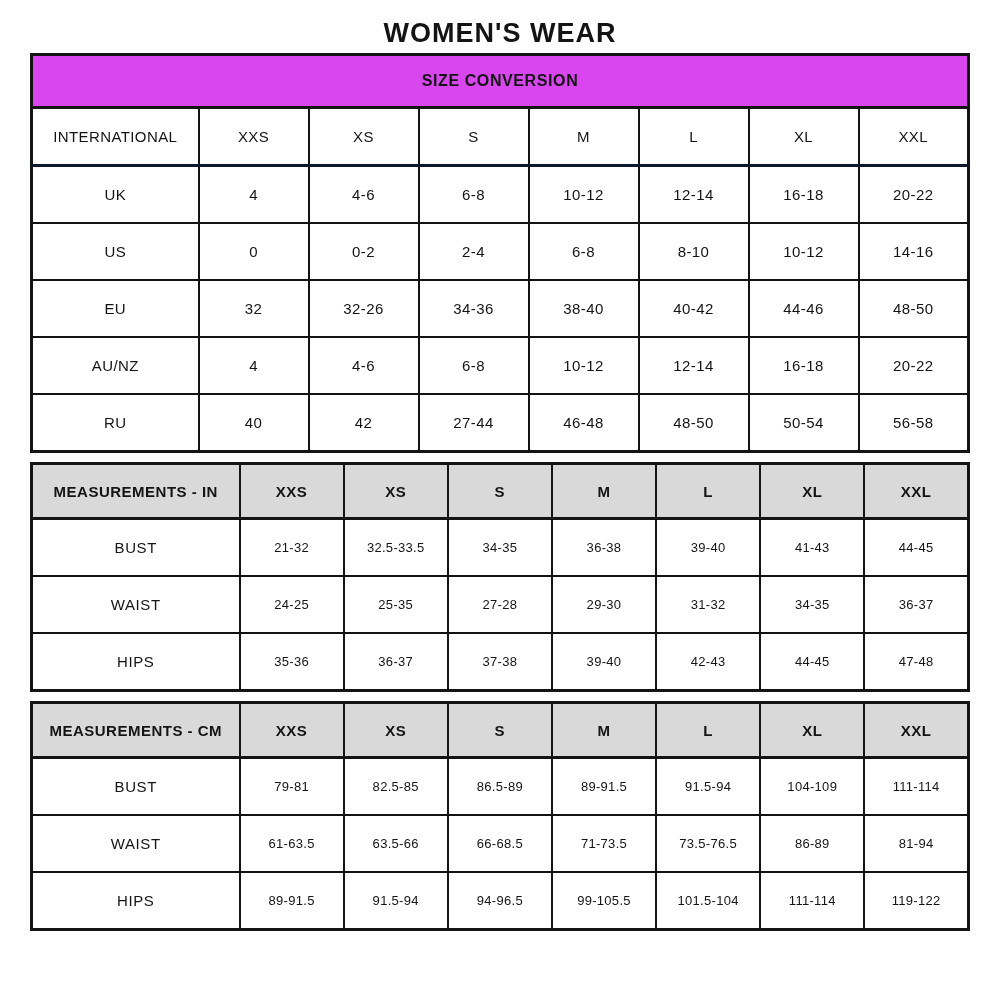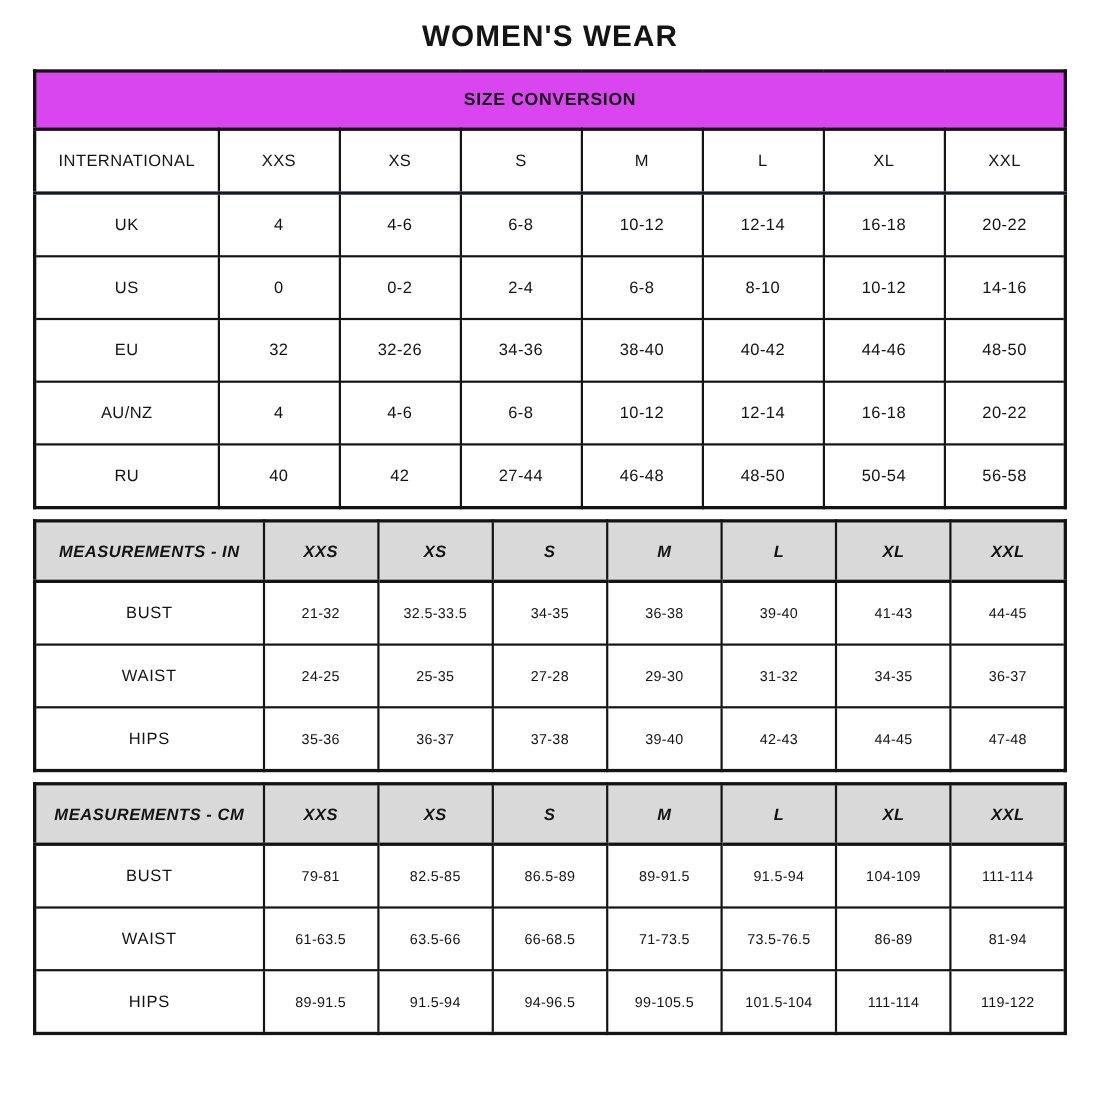--- a/index.html
+++ b/index.html
@@ -14,21 +14,21 @@
   .page {
     width: 940px;
     margin: 0 auto;
     padding-top: 12px;
   }
   .page-title {
     text-align: center;
     font-size: 27px;
     font-weight: 700;
     letter-spacing: 1px;
-    margin: 6px 0 14px 0;
+    margin: 6px 0 4px 0;
   }
   table {
     border-collapse: collapse;
     width: 940px;
     table-layout: fixed;
   }
   .tbl {
     border: 3px solid #141414;
   }
   td {
@@ -58,21 +58,20 @@
   
   .t2 col.label-col, .t3 col.label-col { width: 208px; }
   .t2, .t3 { margin-top: 9px; }
   .t2 .hdr-row td, .t3 .hdr-row td {
     background: #d9d9d9;
     font-weight: 700;
     font-size: 15px;
     letter-spacing: 0.5px;
     height: 52px;
     border-bottom: 3px solid #141414;
-    font-style: italic;
   }
   .t2 td, .t3 td {
     font-size: 13px;
     letter-spacing: 0.3px;
     height: 55px;
   }
   .t2 td.row-label, .t3 td.row-label {
     font-size: 15px;
     letter-spacing: 0.6px;
   }

